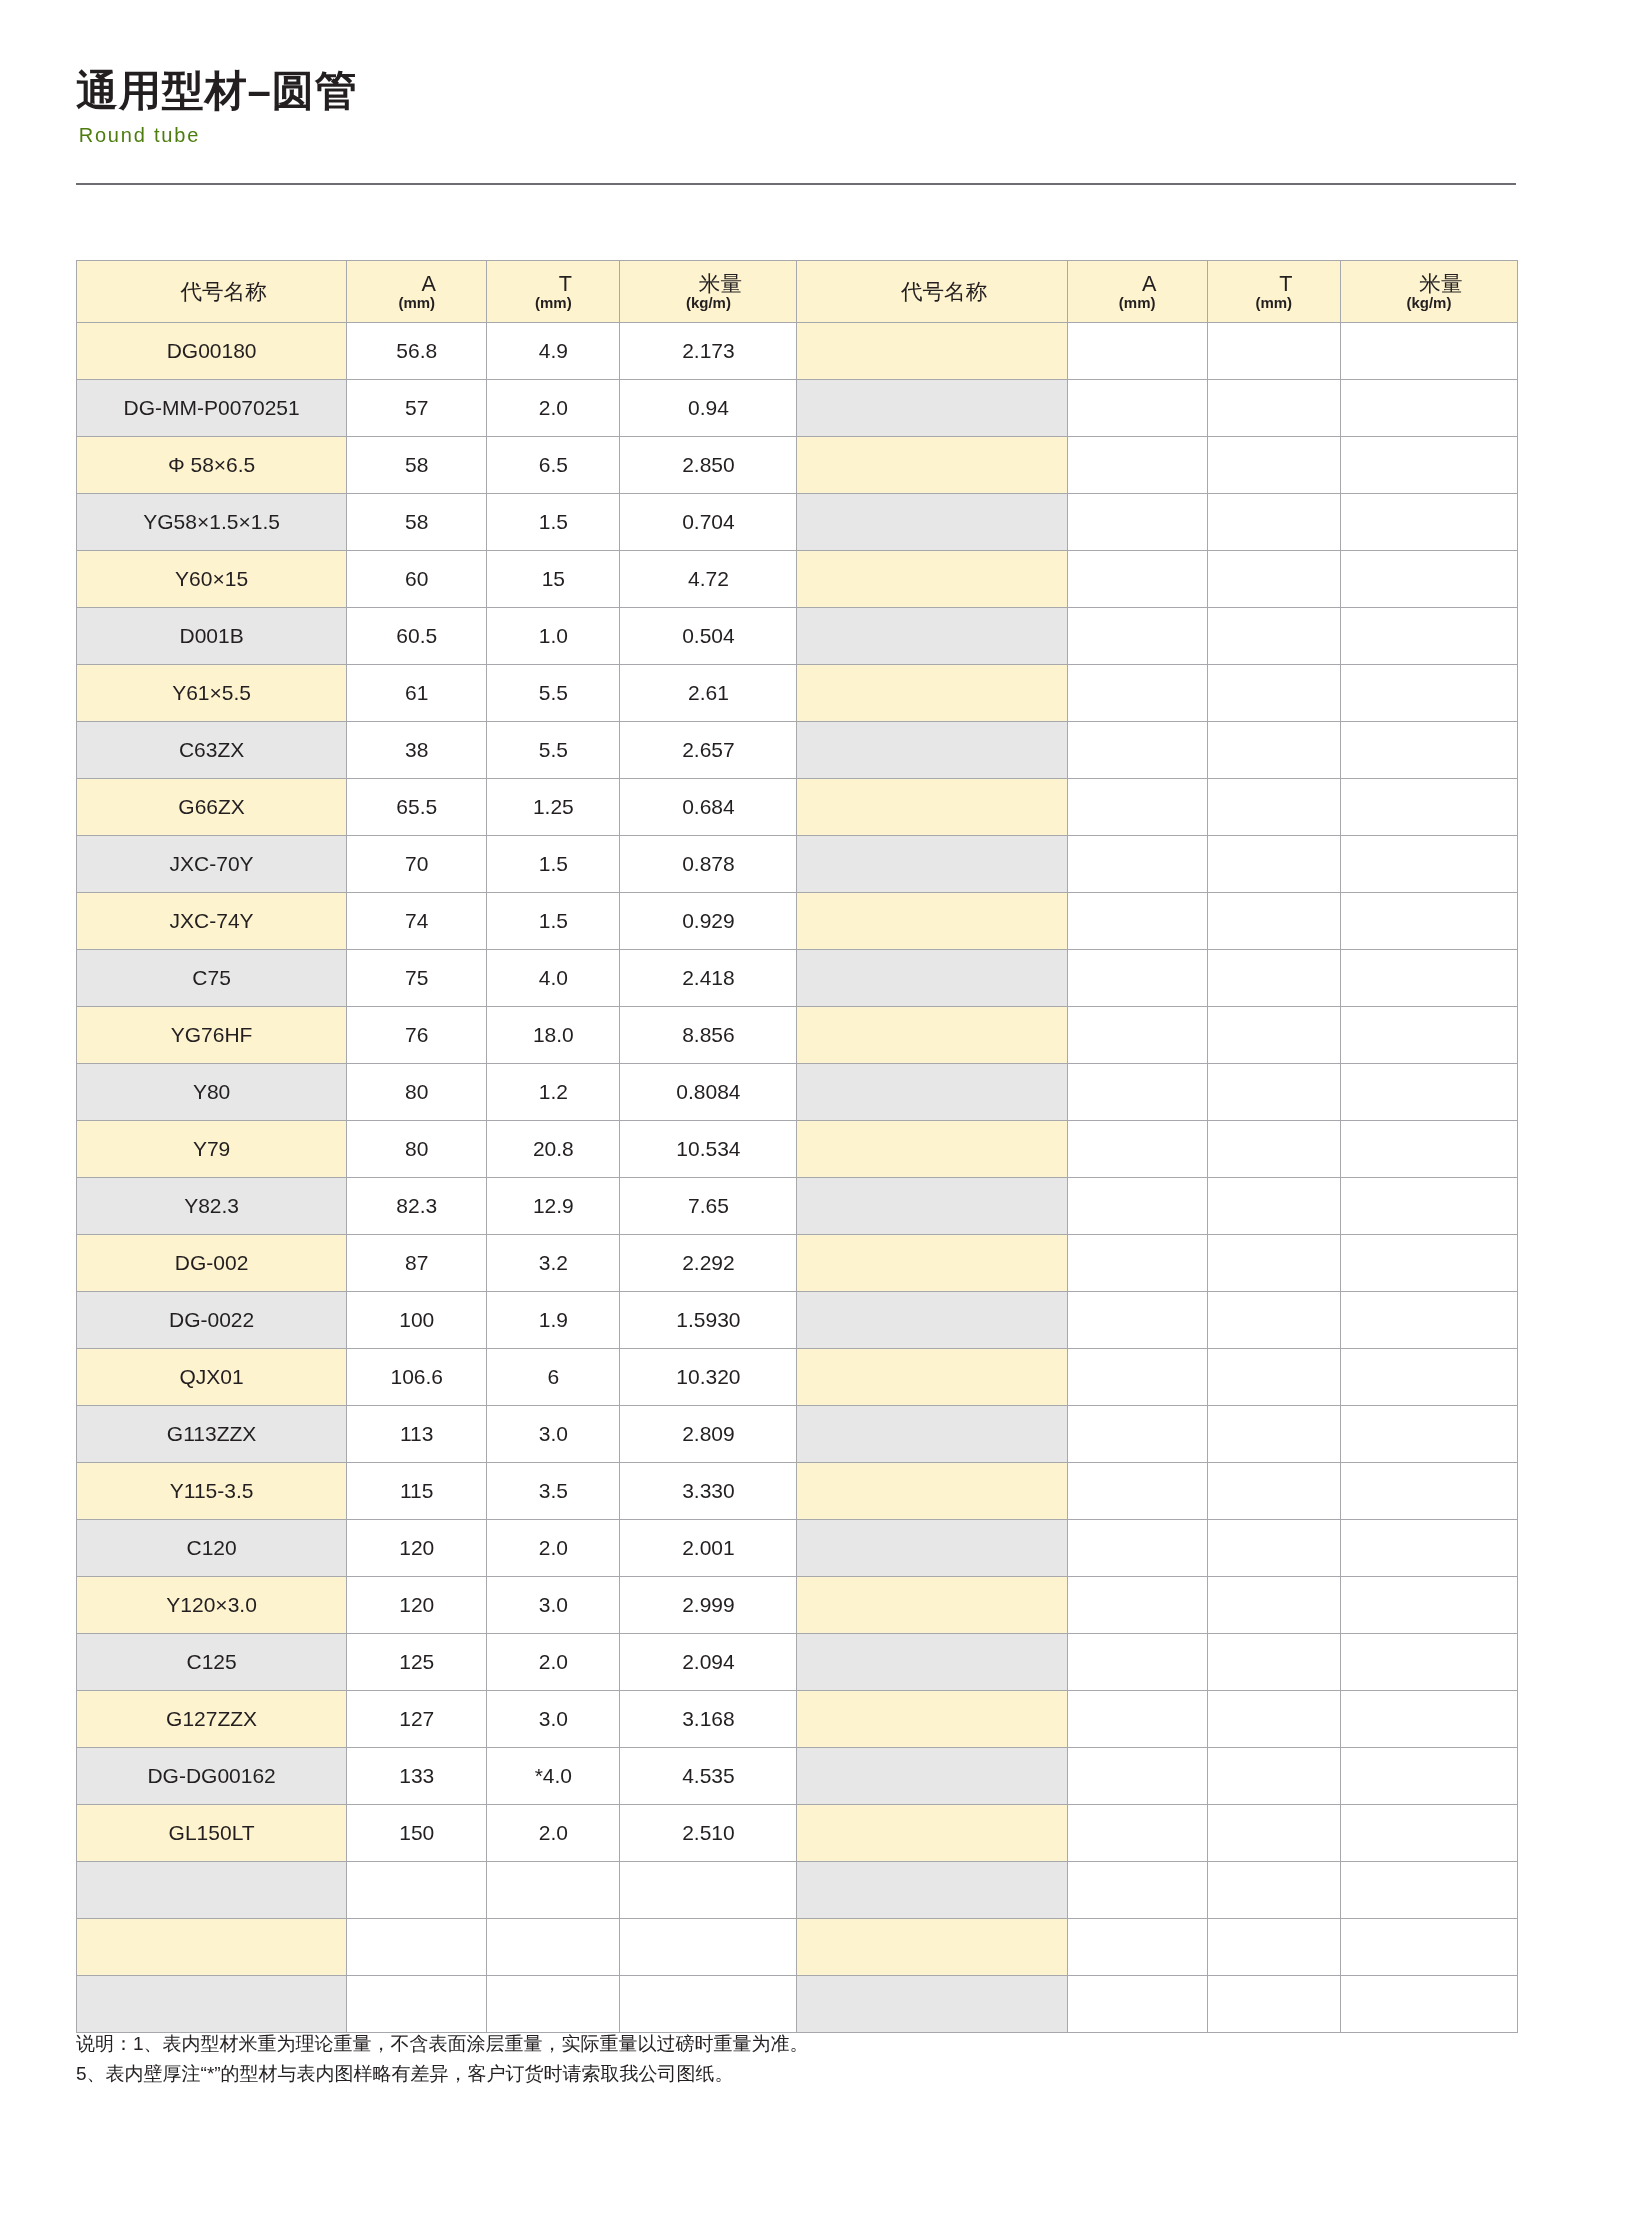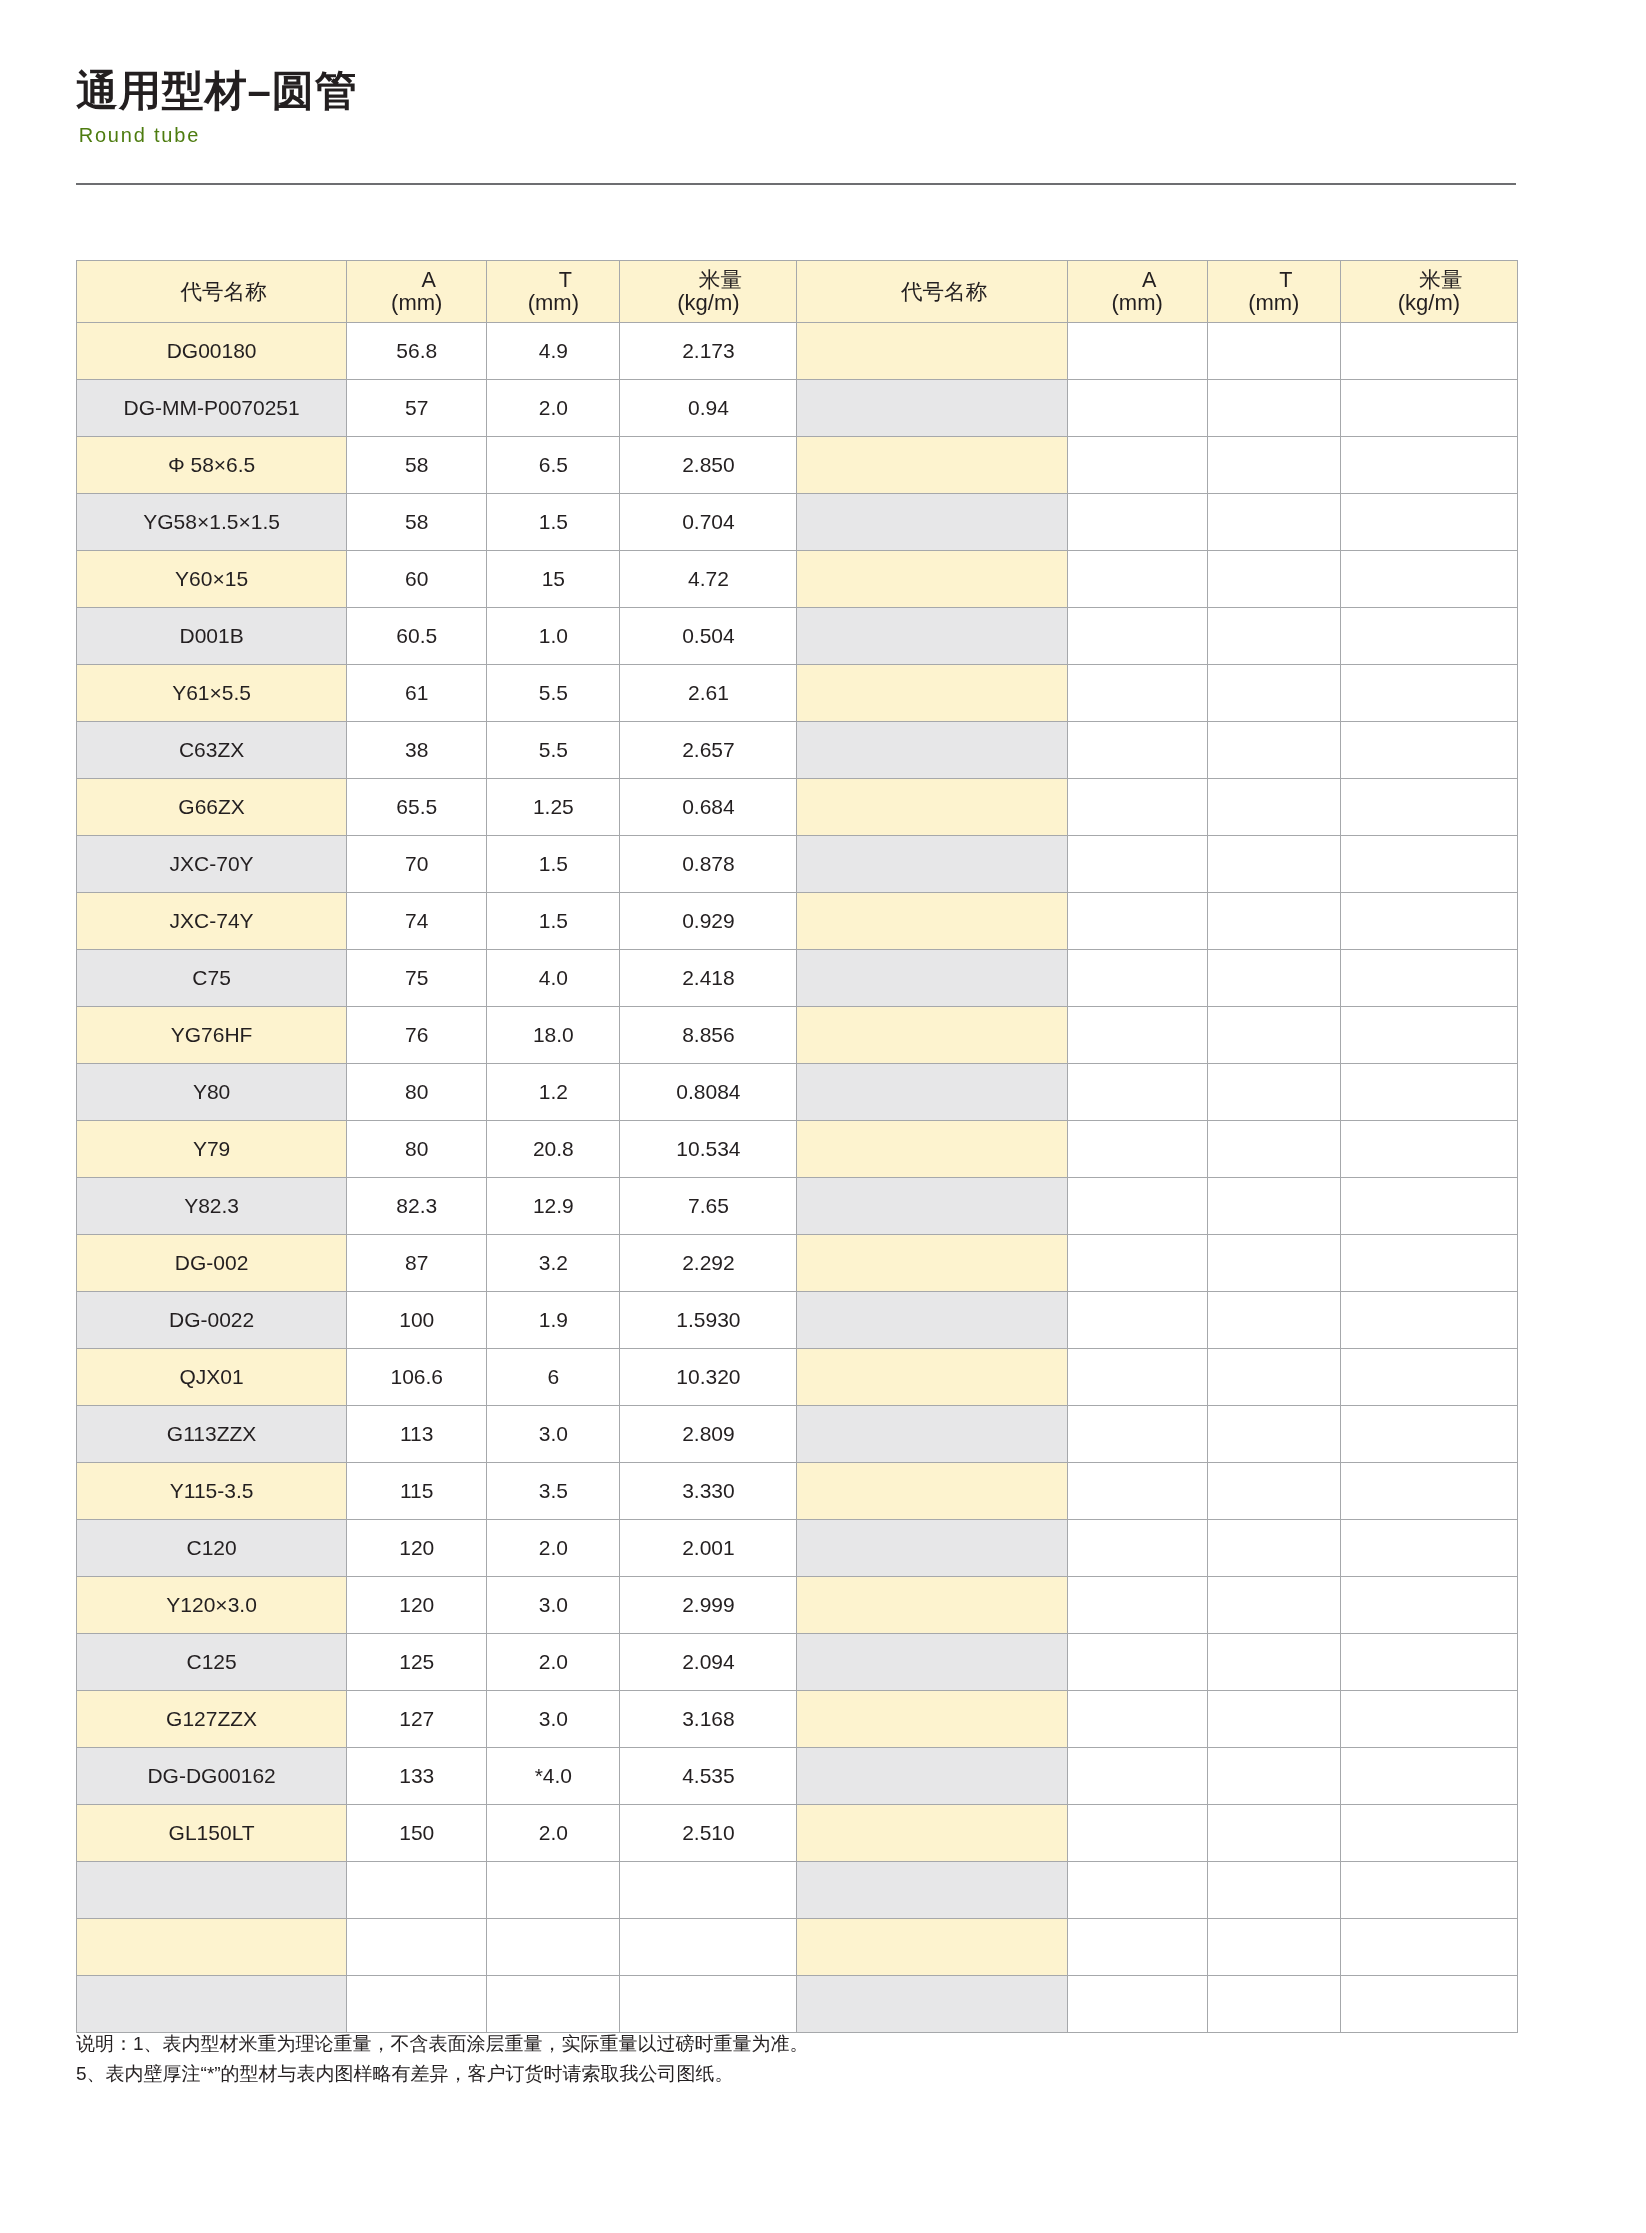--- a/index.html
+++ b/index.html
@@ -81,21 +81,22 @@
     font-weight: normal;
     line-height: 1.08;
   }
   .hdr-main {
     display: block;
     font-size: 21.6px;
     margin-left: 24px;
   }
   .hdr-sub {
     display: block;
-    font-size: 22px;
+    font-size: 15px;
+    font-weight: bold;
   }
   tbody tr.odd td.name { background: #fdf3cf; }
   tbody tr.even td.name { background: #e7e7e8; }
   tbody td.val { background: #ffffff; }
   .notes {
     position: absolute;
     left: 76px;
     top: 2029px;
     width: 1442px;
     text-align: left;

